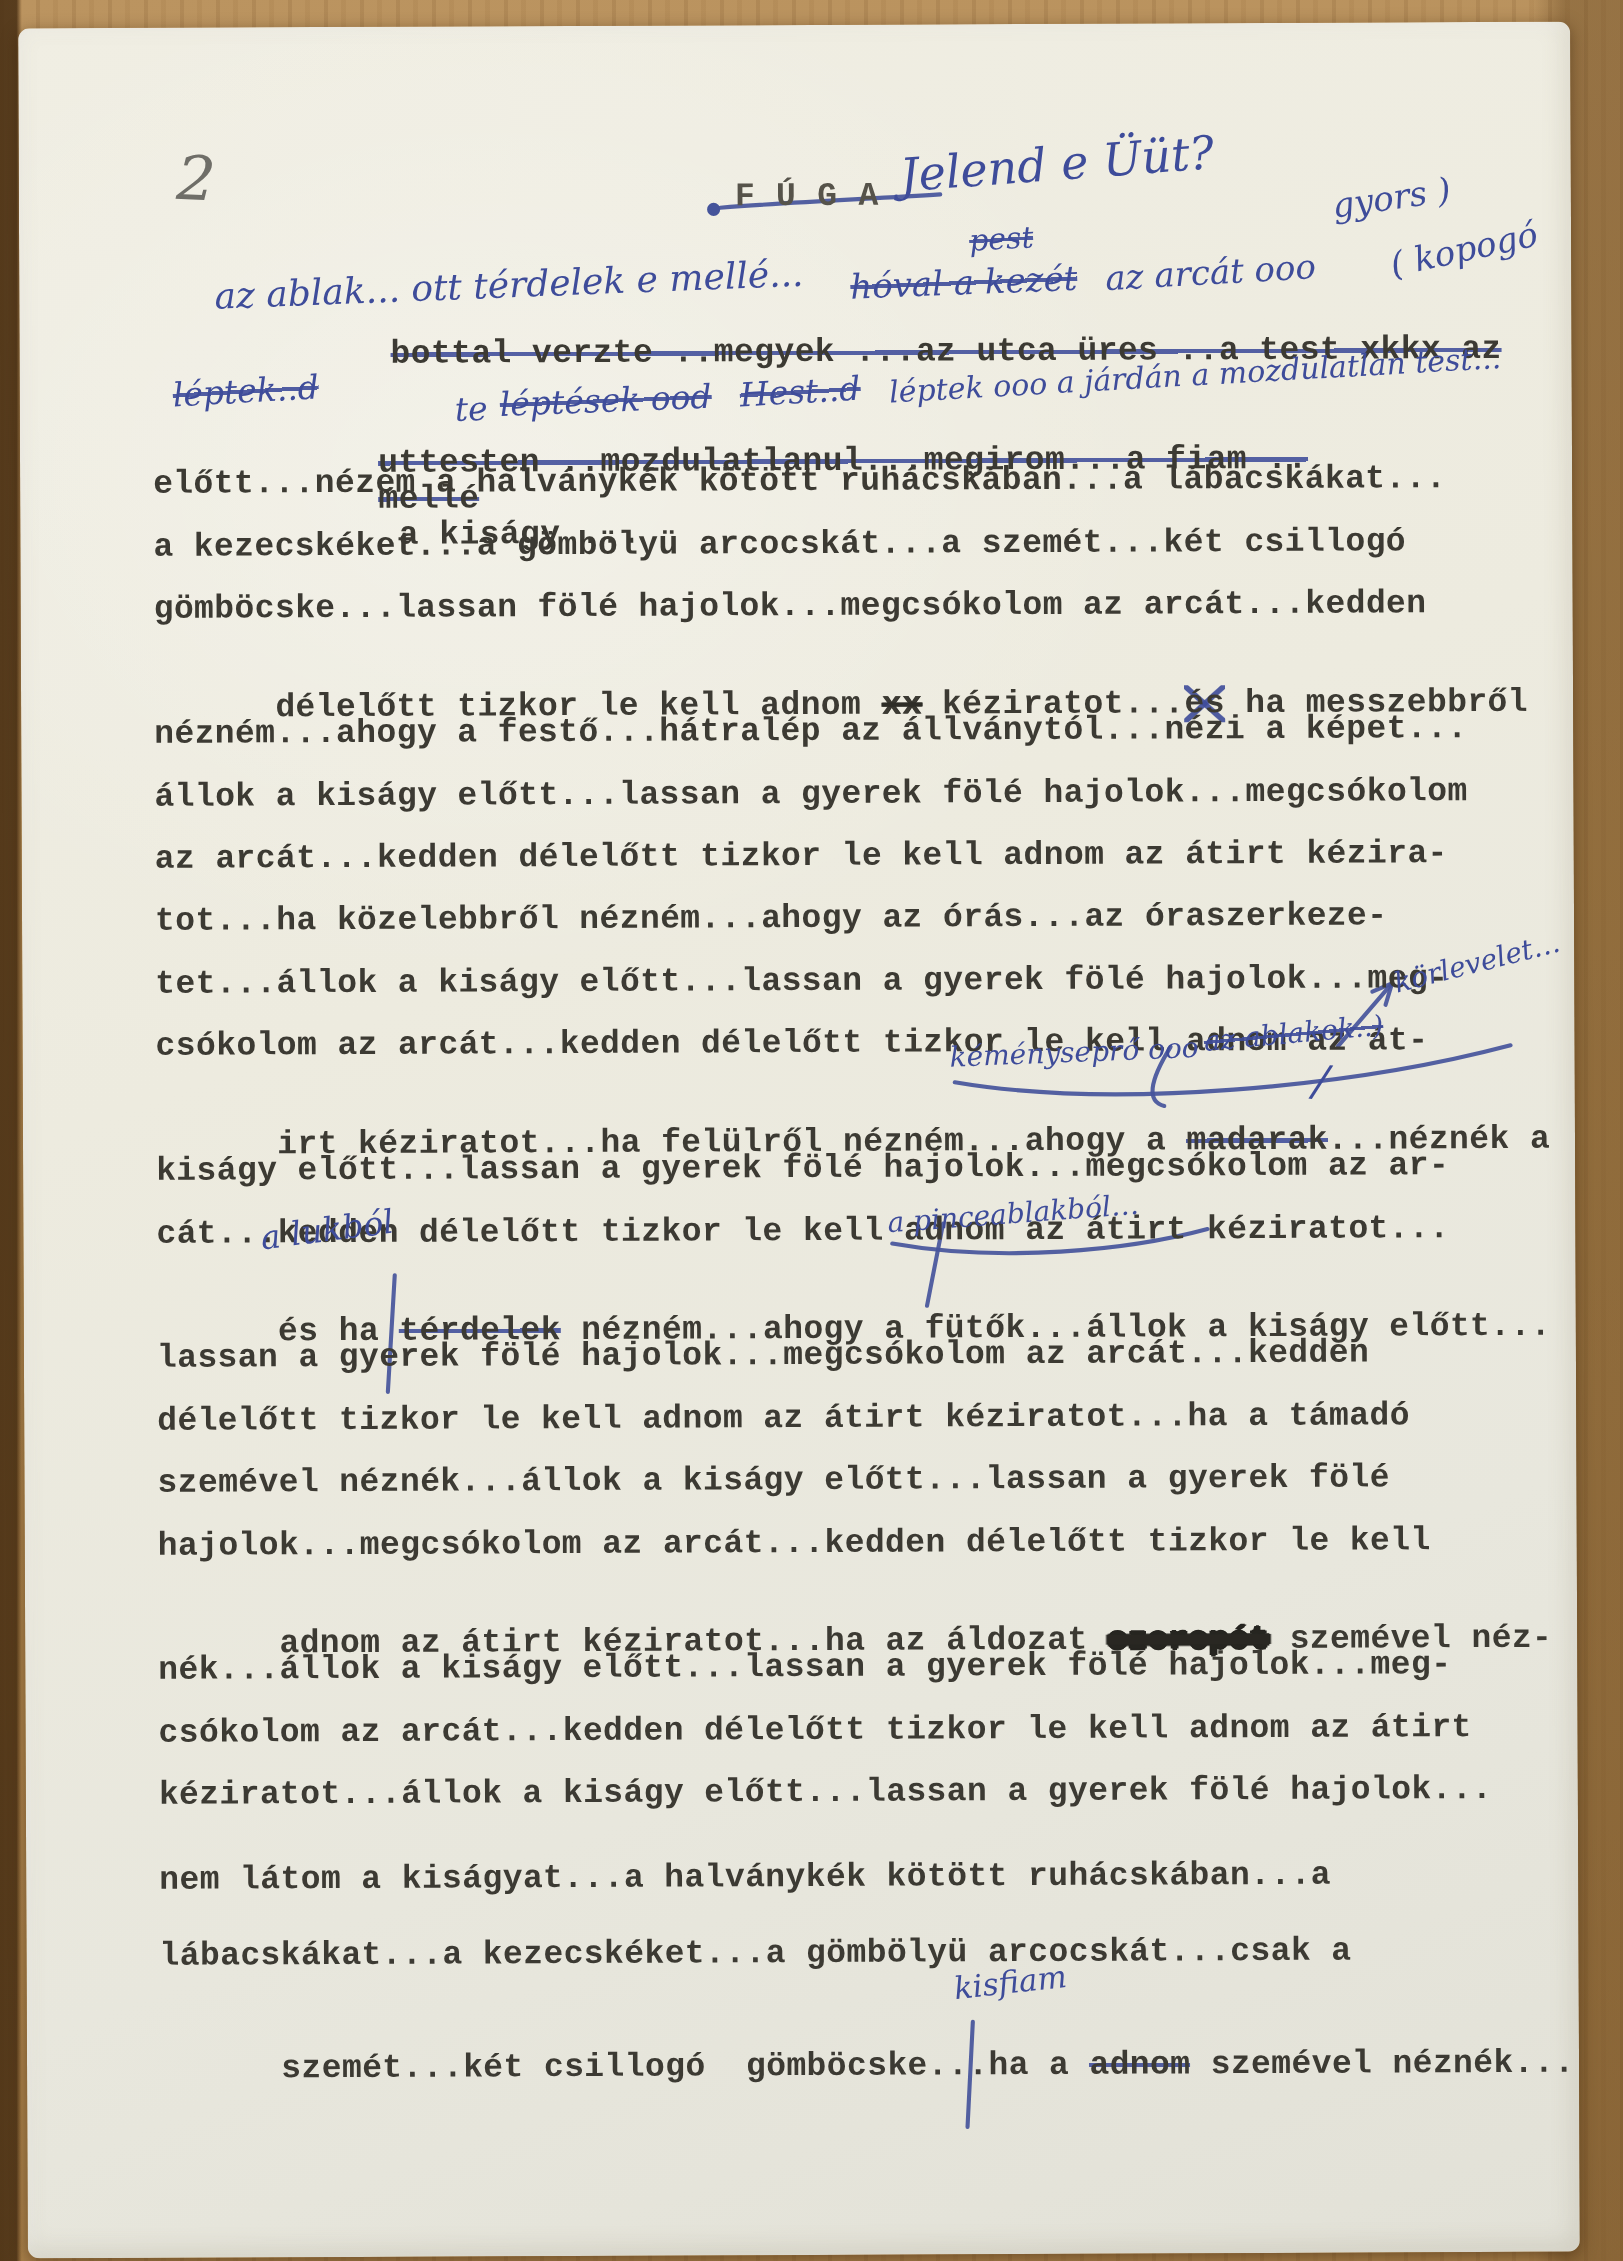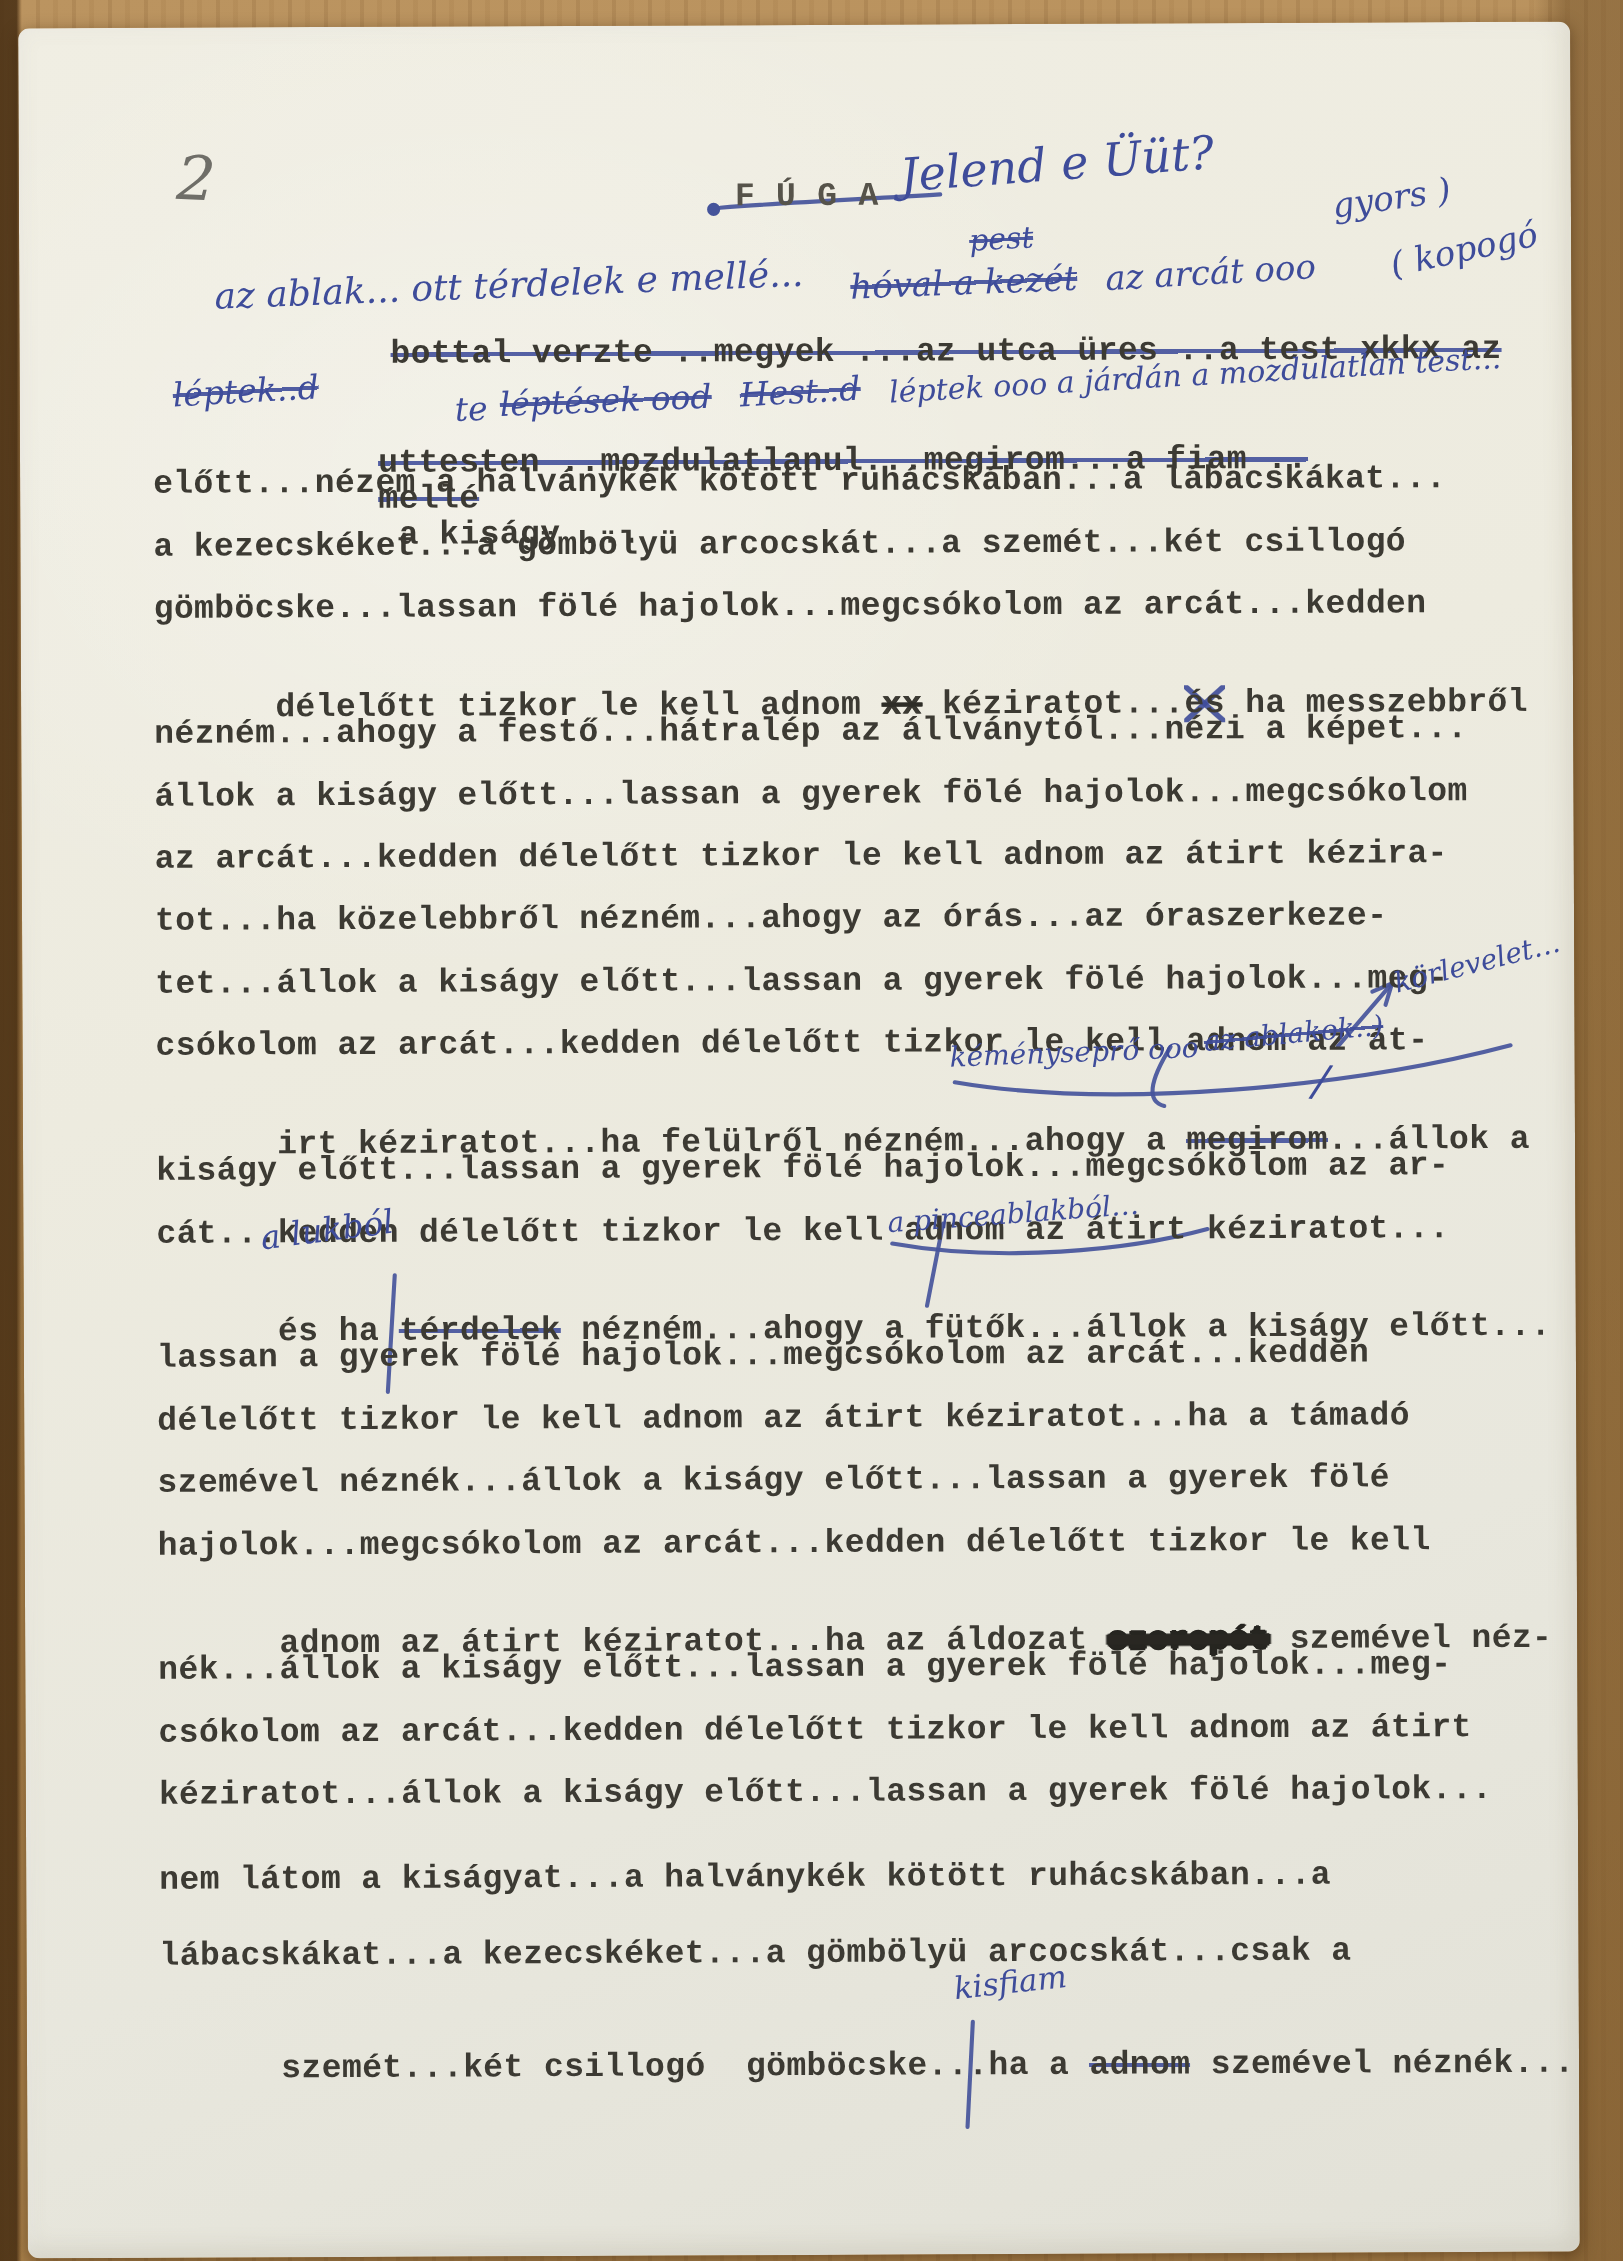--- a/index.html
+++ b/index.html
@@ -89,21 +89,21 @@
     <div class="tw" style="left:133px;top:627px;">
       <span class="seg">délelőtt tizkor le kell adnom </span><span class="seg xtype">xx</span><span class="seg"> kéziratot...</span><span class="seg xout">és</span><span class="seg"> ha messzebbről</span>
     </div>
     <div class="tw" style="left:133px;top:689px;">nézném...ahogy a festő...hátralép az állványtól...nézi a képet...</div>
     <div class="tw" style="left:133px;top:752px;">állok a kiságy előtt...lassan a gyerek fölé hajolok...megcsókolom</div>
     <div class="tw" style="left:133px;top:814px;">az arcát...kedden délelőtt tizkor le kell adnom az átirt kézira-</div>
     <div class="tw" style="left:133px;top:876px;">tot...ha közelebbről nézném...ahogy az órás...az óraszerkeze-</div>
     <div class="tw" style="left:133px;top:939px;">tet...állok a kiságy előtt...lassan a gyerek fölé hajolok...meg-</div>
     <div class="tw" style="left:133px;top:1001px;">csókolom az arcát...kedden délelőtt tizkor le kell adnom az át-</div>
     <div class="tw" style="left:133px;top:1064px;">
-      <span class="seg">irt kéziratot...ha felülről nézném...ahogy a </span><span class="seg sb">megirom</span><span class="seg">...állok a</span>
+      <span class="seg">irt kéziratot...ha felülről nézném...ahogy a </span><span class="seg sb">madarak</span><span class="seg">...néznék a</span>
     </div>
     <div class="tw" style="left:133px;top:1126px;">kiságy előtt...lassan a gyerek fölé hajolok...megcsókolom az ar-</div>
     <div class="tw" style="left:133px;top:1189px;">cát...kedden délelőtt tizkor le kell adnom az átirt kéziratot...</div>
     <div class="tw" style="left:133px;top:1251px;">
       <span class="seg">és ha </span><span class="seg sb">térdelek</span><span class="seg"> nézném...ahogy a fütők...</span><span class="seg">állok a kiságy előtt...</span>
     </div>
     <div class="tw" style="left:133px;top:1313px;">lassan a gyerek fölé hajolok...megcsókolom az arcát...kedden</div>
     <div class="tw" style="left:133px;top:1376px;">délelőtt tizkor le kell adnom az átirt kéziratot...ha a támadó</div>
     <div class="tw" style="left:133px;top:1438px;">szemével néznék...állok a kiságy előtt...lassan a gyerek fölé</div>
     <div class="tw" style="left:133px;top:1501px;">hajolok...megcsókolom az arcát...kedden délelőtt tizkor le kell</div>

